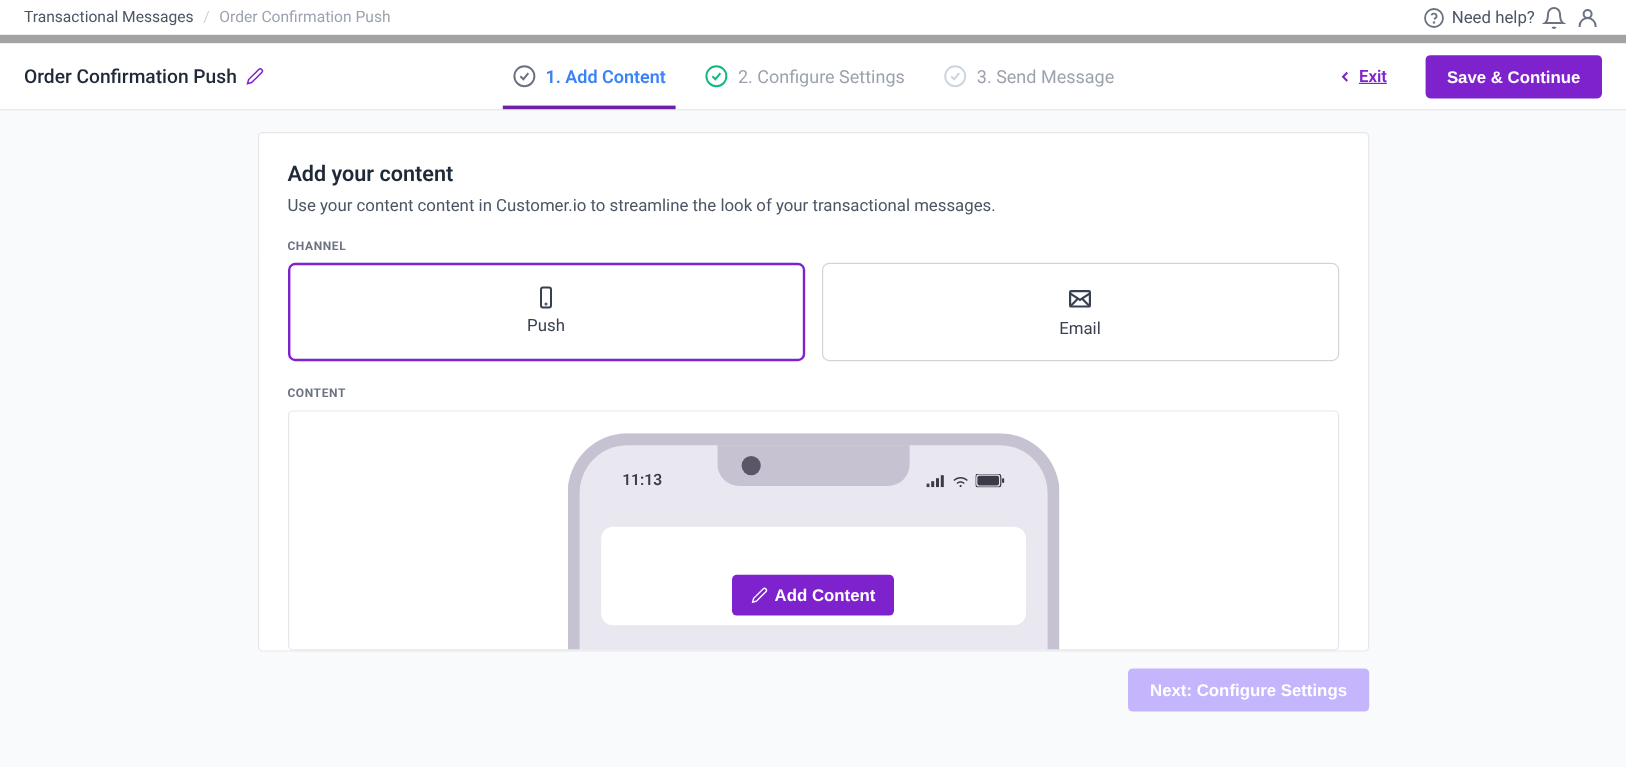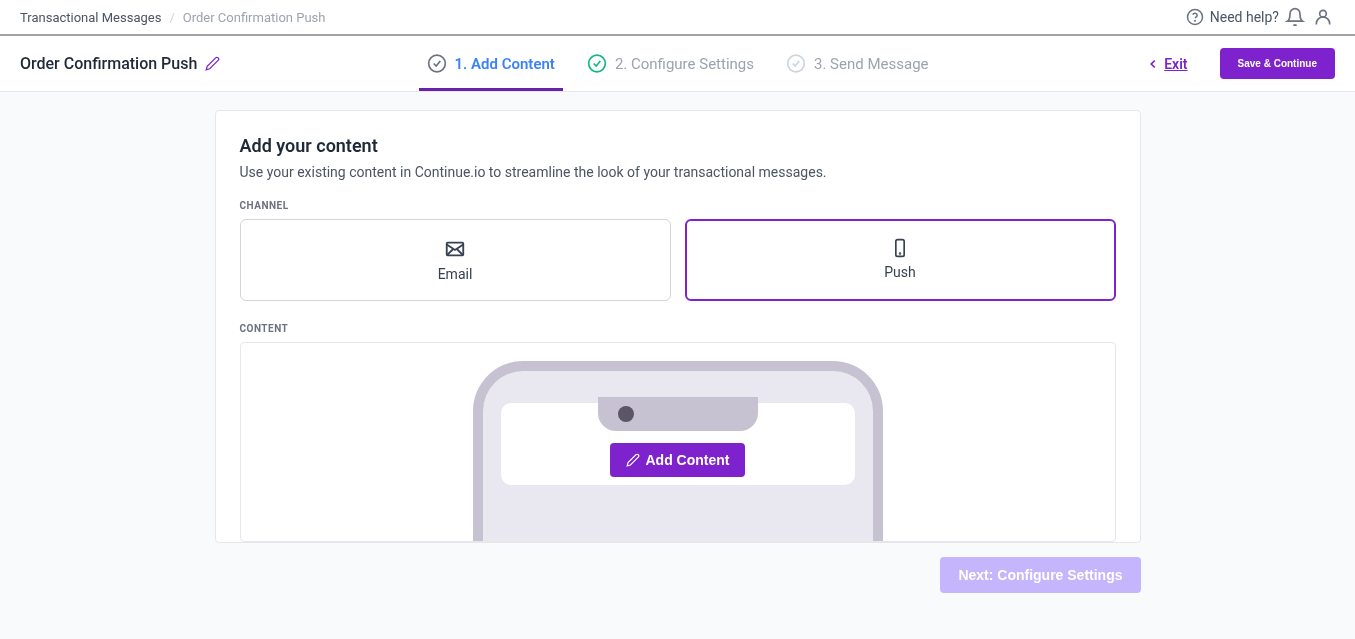--- a/index.html
+++ b/index.html
@@ -15,21 +15,21 @@
       height: 639px;
       overflow: hidden;
     }
     
     
     .top-header {
       display: flex;
       align-items: center;
       justify-content: space-between;
       padding: 8px 20px;
-      border-bottom: 2px solid #a3a3a3;
+      border-bottom: 7px solid #a3a3a3;
       height: 36px;
     }
     .breadcrumbs {
       display: flex;
       align-items: center;
       font-size: 13px;
       color: #6b7280;
     }
     .breadcrumbs .crumb-link {
       color: #4b5563;
@@ -143,21 +143,21 @@
       font-weight: 600;
       text-decoration: underline;
       cursor: pointer;
     }
     .btn-primary {
       background: #7e22ce;
       color: #fff;
       border: none;
       padding: 10px 18px;
       border-radius: 4px;
-      font-size: 10px;
+      font-size: 14px;
       font-weight: 600;
       cursor: pointer;
     }
     
     
     .main-area {
       background: #f9fafb;
       padding: 18px 0 24px 0;
       height: calc(639px - 36px - 56px);
       overflow: hidden;
@@ -421,53 +421,78 @@
       </span>
       <span>Exit</span>
     </div>
     <button class="btn-primary">Save &amp; Continue</button>
   </div>
 </div>
 
 <div class="main-area">
   <div class="card">
     <div class="card-title">Add your content</div>
-    <div class="card-subtitle">Use your existing content in Continue.io to streamline the look of your transactional messages.</div>
+    <div class="card-subtitle">Use your content content in Customer.io to streamline the look of your transactional messages.</div>
 
     <div class="section-label">CHANNEL</div>
     <div class="channel-options">
+      <div class="channel-option selected">
+        <span class="channel-icon">
+          <svg width="20" height="20" viewBox="0 0 24 24" fill="none" stroke="#374151" stroke-width="2">
+            <rect x="7" y="2" width="10" height="20" rx="2"></rect>
+            <circle cx="12" cy="18.5" r="0.5" fill="#374151"></circle>
+          </svg>
+        </span>
+        <span>Push</span>
+      </div>
       <div class="channel-option">
         <span class="channel-icon">
           <svg width="22" height="22" viewBox="0 0 24 24" fill="none" stroke="#374151" stroke-width="2">
             <rect x="3" y="5" width="18" height="14" rx="1"></rect>
             <path d="M3 7l9 6 9-6"></path>
             <path d="M3 19l7-7"></path>
             <path d="M21 19l-7-7"></path>
           </svg>
         </span>
         <span>Email</span>
       </div>
-      <div class="channel-option selected">
-        <span class="channel-icon">
-          <svg width="20" height="20" viewBox="0 0 24 24" fill="none" stroke="#374151" stroke-width="2">
-            <rect x="7" y="2" width="10" height="20" rx="2"></rect>
-            <circle cx="12" cy="18.5" r="0.5" fill="#374151"></circle>
-          </svg>
-        </span>
-        <span>Push</span>
-      </div>
     </div>
 
     <div class="section-label">CONTENT</div>
     <div class="content-preview">
       <div class="phone">
         <div class="phone-body">
           <div class="phone-screen">
             <div class="notch">
               <div class="notch-dot"></div>
+            </div>
+            <div class="phone-status">
+              <span class="status-time">11:13</span>
+              <div class="status-icons">
+                <span>
+                  <svg width="16" height="11" viewBox="0 0 16 11">
+                    <rect x="0" y="8" width="2.5" height="3" fill="#3d3a47"></rect>
+                    <rect x="4" y="6" width="2.5" height="5" fill="#3d3a47"></rect>
+                    <rect x="8" y="3.5" width="2.5" height="7.5" fill="#3d3a47"></rect>
+                    <rect x="12" y="1" width="2.5" height="10" fill="#3d3a47"></rect>
+                  </svg>
+                </span>
+                <span>
+                  <svg width="15" height="11" viewBox="0 0 24 18" fill="#3d3a47">
+                    <path d="M12 18c-.8 0-1.5-.7-1.5-1.5S11.2 15 12 15s1.5.7 1.5 1.5S12.8 18 12 18zm-4.2-4.2l-1.4-1.4c1.5-1.5 3.5-2.4 5.6-2.4s4.1.9 5.6 2.4l-1.4 1.4c-1.1-1.1-2.6-1.8-4.2-1.8s-3.1.7-4.2 1.8zM3.5 9.5L2.1 8.1C4.8 5.4 8.3 4 12 4s7.2 1.4 9.9 4.1l-1.4 1.4C18.2 7.2 15.2 6 12 6s-6.2 1.2-8.5 3.5z"></path>
+                  </svg>
+                </span>
+                <span>
+                  <svg width="24" height="11" viewBox="0 0 24 11">
+                    <rect x="0" y="0" width="21" height="11" rx="2.5" fill="none" stroke="#3d3a47" stroke-width="1"></rect>
+                    <rect x="1.5" y="1.5" width="18" height="8" rx="1.5" fill="#3d3a47"></rect>
+                    <rect x="22" y="3.5" width="2" height="4" rx="1" fill="#3d3a47"></rect>
+                  </svg>
+                </span>
+              </div>
             </div>
             <div class="notification-card">
               <button class="btn-add-content">
                 <span>
                   <svg width="14" height="14" viewBox="0 0 24 24" fill="none" stroke="#fff" stroke-width="2">
                     <path d="M17 3a2.8 2.8 0 0 1 4 4L7.5 20.5 2 22l1.5-5.5L17 3z"></path>
                   </svg>
                 </span>
                 <span>Add Content</span>
               </button>

